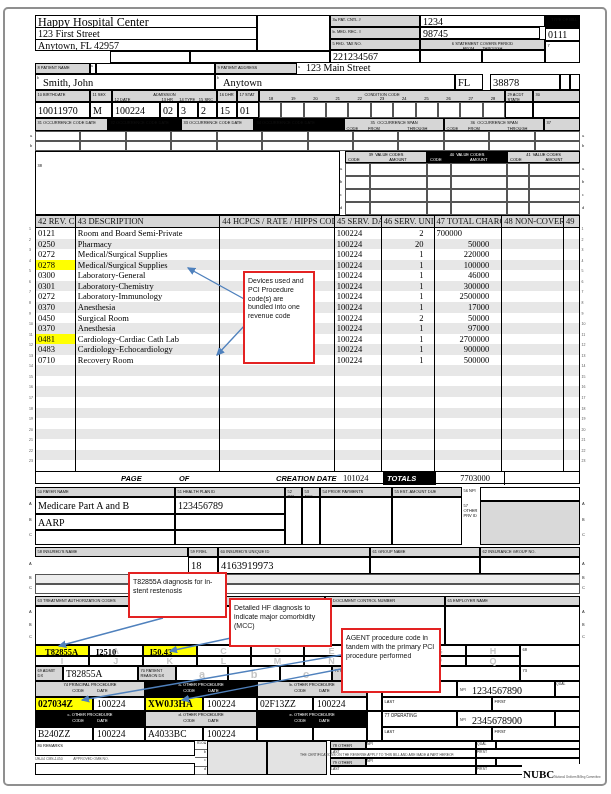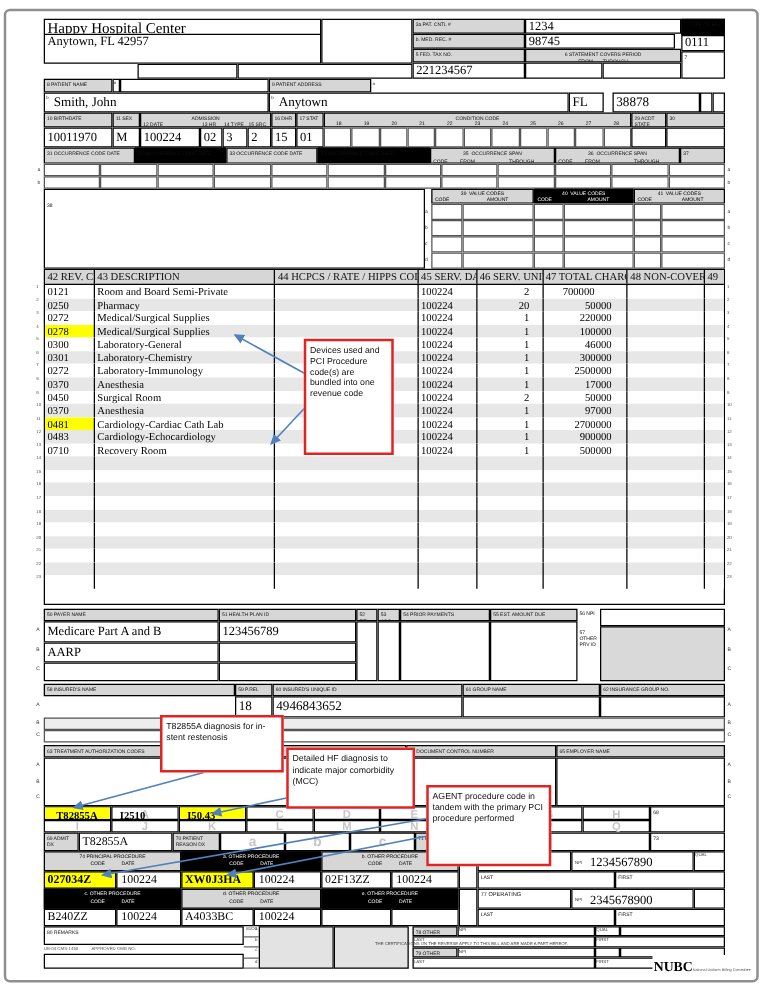--- a/index.html
+++ b/index.html
@@ -25,20 +25,21 @@
   .sideL{position:absolute;font-size:4px;color:#333}
 </style>
 </head>
 <body>
 
 <div id="page">
   <div id="frame"></div>
 
   <div class="c bx" style="left:35px;top:15px;width:222px;height:36px">
     <div class="v" style="height:12px;border-bottom:0.6px solid #000;font-size:12px">Happy Hospital Center</div>
+    <div class="v" style="height:12px;border-bottom:0.6px solid #000;font-size:10px">123 First Street</div>
     <div class="v" style="height:11px;font-size:10px">Anytown, FL 42957</div>
   </div>
   <div class="c bx" style="left:257px;top:15px;width:73px;height:36px"></div>
   <div class="c bx" style="left:110px;top:51px;width:80px;height:12px"></div>
   <div class="c bx" style="left:190px;top:51px;width:140px;height:12px"></div>
 
   <div class="c g lbl" style="left:330px;top:15px;width:90px;height:12px">3a PAT. CNTL #</div>
   <div class="c bx v" style="left:420px;top:15px;width:125px;height:12px">1234</div>
   <div class="c k lbl" style="left:545px;top:15px;width:35px;height:13px;text-align:right">TYPE OF BILL</div>
 
@@ -56,20 +57,21 @@
 
   <div class="c bx v" style="left:330px;top:50px;width:90px;height:13px">221234567</div>
   <div class="c bx" style="left:420px;top:50px;width:62px;height:13px"></div>
   <div class="c bx" style="left:482px;top:50px;width:63px;height:13px"></div>
 
   <div class="c g lbl" style="left:35px;top:63px;width:55px;height:11px">8 PATIENT NAME</div>
   <div class="c bx tn" style="left:90px;top:63px;width:6px;height:11px"><span>a</span></div>
   <div class="c bx" style="left:96px;top:63px;width:119px;height:11px"></div>
   <div class="c g lbl" style="left:215px;top:63px;width:82px;height:11px">9 PATIENT ADDRESS</div>
   <div class="c tn" style="left:298px;top:65px"><span>a</span></div>
+  <div class="c v" style="left:304px;top:62px;width:240px;height:12px">123 Main Street</div>
 
   <div class="c bx" style="left:215px;top:74px;width:240px;height:16px">
     <span class="tn" style="position:absolute;left:1px;top:1px"><span>b</span></span>
     <span class="v" style="position:absolute;left:5px;top:2px;font-size:10.5px">Anytown</span>
   </div>
   <div class="c bx" style="left:35px;top:74px;width:180px;height:16px">
     <span class="tn" style="position:absolute;left:1px;top:1px"><span>b</span></span>
     <span class="v" style="position:absolute;left:5px;top:2px;font-size:10.5px">Smith, John</span>
   </div>
   <div class="c bx v" style="left:455px;top:74px;width:28px;height:16px;font-size:10.5px;padding-top:2px">FL</div>
@@ -279,21 +281,21 @@
       <div class="lbl chcell" style="width:62px">48 NON-COVERED CHARGES</div>
       <div class="lbl chcell" style="width:15px;border-right:none">49</div>
     </div>
     <div id="ch-body" style="display:flex;flex-direction:column;height:243px">
         <div class="chrow" style="flex: 1 1 0%; background: rgb(255, 255, 255);">
           <div class="chcell" style="width: 40px;">0121</div>
           <div class="chcell" style="width: 145px;">Room and Board Semi-Private</div>
           <div class="chcell" style="width: 115px;"></div>
           <div class="chcell" style="width: 47px;">100224</div>
           <div class="chcell" style="width: 53px; text-align: right; padding-right: 10px;">2</div>
-          <div class="chcell" style="width: 68px; text-align: center; padding-right: 12px;">700000</div>
+          <div class="chcell" style="width: 68px; text-align: left; padding-right: 12px;">700000</div>
           <div class="chcell" style="width: 62px;"></div>
           <div class="chcell" style="width: 15px; border-right: none;"></div>
         </div>
         <div class="chrow" style="flex: 1 1 0%; background: rgb(231, 231, 231);">
           <div class="chcell" style="width: 40px;">0250</div>
           <div class="chcell" style="width: 145px;">Pharmacy</div>
           <div class="chcell" style="width: 115px;"></div>
           <div class="chcell" style="width: 47px;">100224</div>
           <div class="chcell" style="width: 53px; text-align: right; padding-right: 10px;">20</div>
           <div class="chcell" style="width: 68px; text-align: right; padding-right: 12px;">50000</div>
@@ -504,20 +506,29 @@
           <div class="chcell" style="width: 40px;"></div>
           <div class="chcell" style="width: 145px;"></div>
           <div class="chcell" style="width: 115px;"></div>
           <div class="chcell" style="width: 47px;"></div>
           <div class="chcell" style="width: 53px; text-align: right; padding-right: 10px;"></div>
           <div class="chcell" style="width: 68px; text-align: right; padding-right: 12px;"></div>
           <div class="chcell" style="width: 62px;"></div>
           <div class="chcell" style="width: 15px; border-right: none;"></div>
         </div>
       </div>
+    <div style="position:relative;height:13px;border-top:0.8px solid #000">
+      <span style="position:absolute;left:85px;top:2px;font-size:7.5px;font-weight:bold;font-style:italic">PAGE</span>
+      <span style="position:absolute;left:143px;top:2px;font-size:7.5px;font-weight:bold;font-style:italic">OF</span>
+      <span style="position:absolute;left:240px;top:2px;font-size:7.5px;font-weight:bold;font-style:italic">CREATION DATE</span>
+      <span class="v v8" style="position:absolute;left:305px;top:2px">101024</span>
+      <div style="position:absolute;left:347px;top:0;width:53px;height:13px;background:#000;color:#fff;font-size:7.5px;font-weight:bold;font-style:italic;padding:2px 4px">TOTALS</div>
+      <span class="v v8" style="position:absolute;left:400px;top:2px;width:56px;text-align:right">7703000</span>
+      <div style="position:absolute;left:468px;top:0;width:62px;height:13px;border-left:0.6px solid #000"></div>
+    </div>
   </div>
   <div id="gl" class="c" style="left:29px;top:227px;width:5px;height:243px;display:flex;flex-direction:column">
       <div class="" style="flex: 1 1 0%; font-size: 3.5px; color: rgb(85, 85, 85);">1</div>
       <div class="" style="flex: 1 1 0%; font-size: 3.5px; color: rgb(85, 85, 85);">2</div>
       <div class="" style="flex: 1 1 0%; font-size: 3.5px; color: rgb(85, 85, 85);">3</div>
       <div class="" style="flex: 1 1 0%; font-size: 3.5px; color: rgb(85, 85, 85);">4</div>
       <div class="" style="flex: 1 1 0%; font-size: 3.5px; color: rgb(85, 85, 85);">5</div>
       <div class="" style="flex: 1 1 0%; font-size: 3.5px; color: rgb(85, 85, 85);">6</div>
       <div class="" style="flex: 1 1 0%; font-size: 3.5px; color: rgb(85, 85, 85);">7</div>
       <div class="" style="flex: 1 1 0%; font-size: 3.5px; color: rgb(85, 85, 85);">8</div>
@@ -585,21 +596,21 @@
   <div class="c lbl" style="left:462px;top:502px;width:18px;height:26px">57 OTHER PRV ID</div>
   <div class="c" style="left:480px;top:501px;width:100px;height:44px;background:#d9d9d9;border:0.6px solid #000"></div>
 
   <div class="c g lbl" style="left:35px;top:547px;width:153px;height:10px">58 INSURED'S NAME</div>
   <div class="c g lbl" style="left:188px;top:547px;width:30px;height:10px">59 P.REL</div>
   <div class="c g lbl" style="left:218px;top:547px;width:152px;height:10px">60 INSURED'S UNIQUE ID</div>
   <div class="c g lbl" style="left:370px;top:547px;width:110px;height:10px">61 GROUP NAME</div>
   <div class="c g lbl" style="left:480px;top:547px;width:100px;height:10px">62 INSURANCE GROUP NO.</div>
 
   <div class="c bx v" style="left:188px;top:557px;width:30px;height:17px;font-size:10.5px;padding-top:2px">18</div>
-  <div class="c bx v" style="left:218px;top:557px;width:152px;height:17px;font-size:10.5px;padding-top:2px">4946843652</div>
+  <div class="c bx v" style="left:218px;top:557px;width:152px;height:17px;font-size:10.5px;padding-top:2px">4163919973</div>
   <div class="c bx" style="left:370px;top:557px;width:110px;height:17px"></div>
   <div class="c bx" style="left:480px;top:557px;width:100px;height:17px"></div>
   <div class="c" style="left:35px;top:574px;width:545px;height:10px;background:#ededed;border:0.4px solid #555"></div>
   <div class="c" style="left:35px;top:584px;width:545px;height:10px;background:#fff;border:0.4px solid #555"></div>
 
   <div class="c g lbl" style="left:35px;top:596px;width:290px;height:10px">63 TREATMENT AUTHORIZATION CODES</div>
   <div class="c g lbl" style="left:325px;top:596px;width:120px;height:10px">64 DOCUMENT CONTROL NUMBER</div>
   <div class="c g lbl" style="left:445px;top:596px;width:135px;height:10px">65 EMPLOYER NAME</div>
   <div class="c bx" style="left:35px;top:606px;width:290px;height:39px"></div>
   <div class="c bx" style="left:325px;top:606px;width:120px;height:39px"></div>

